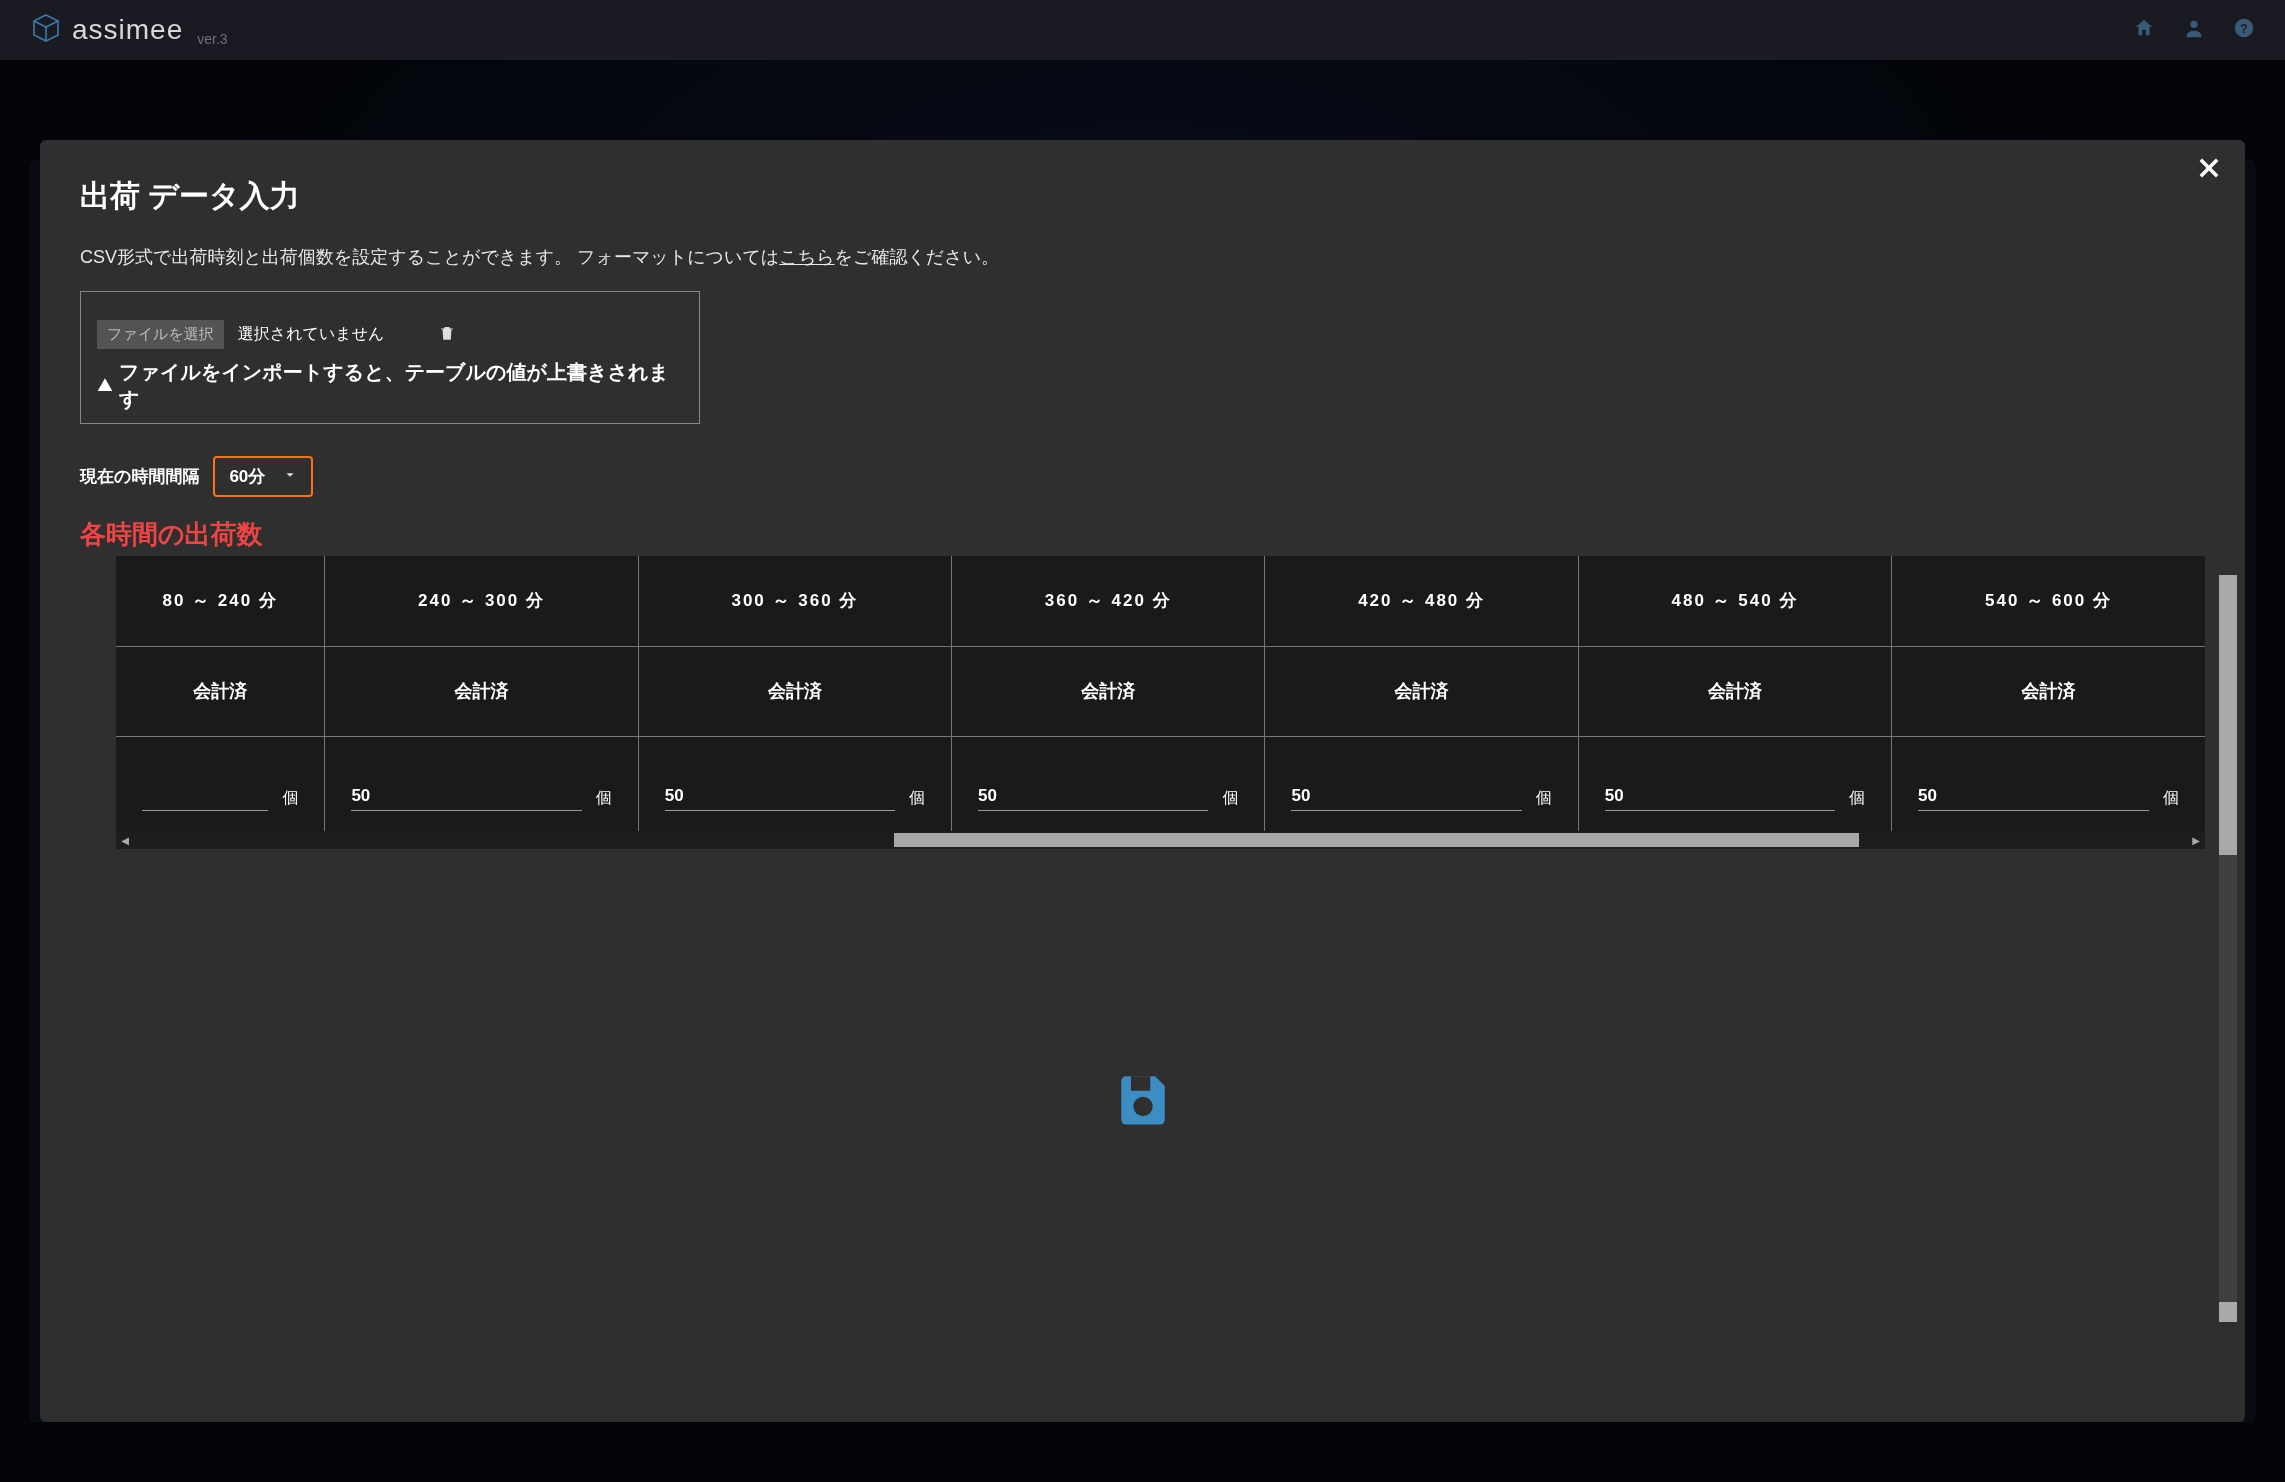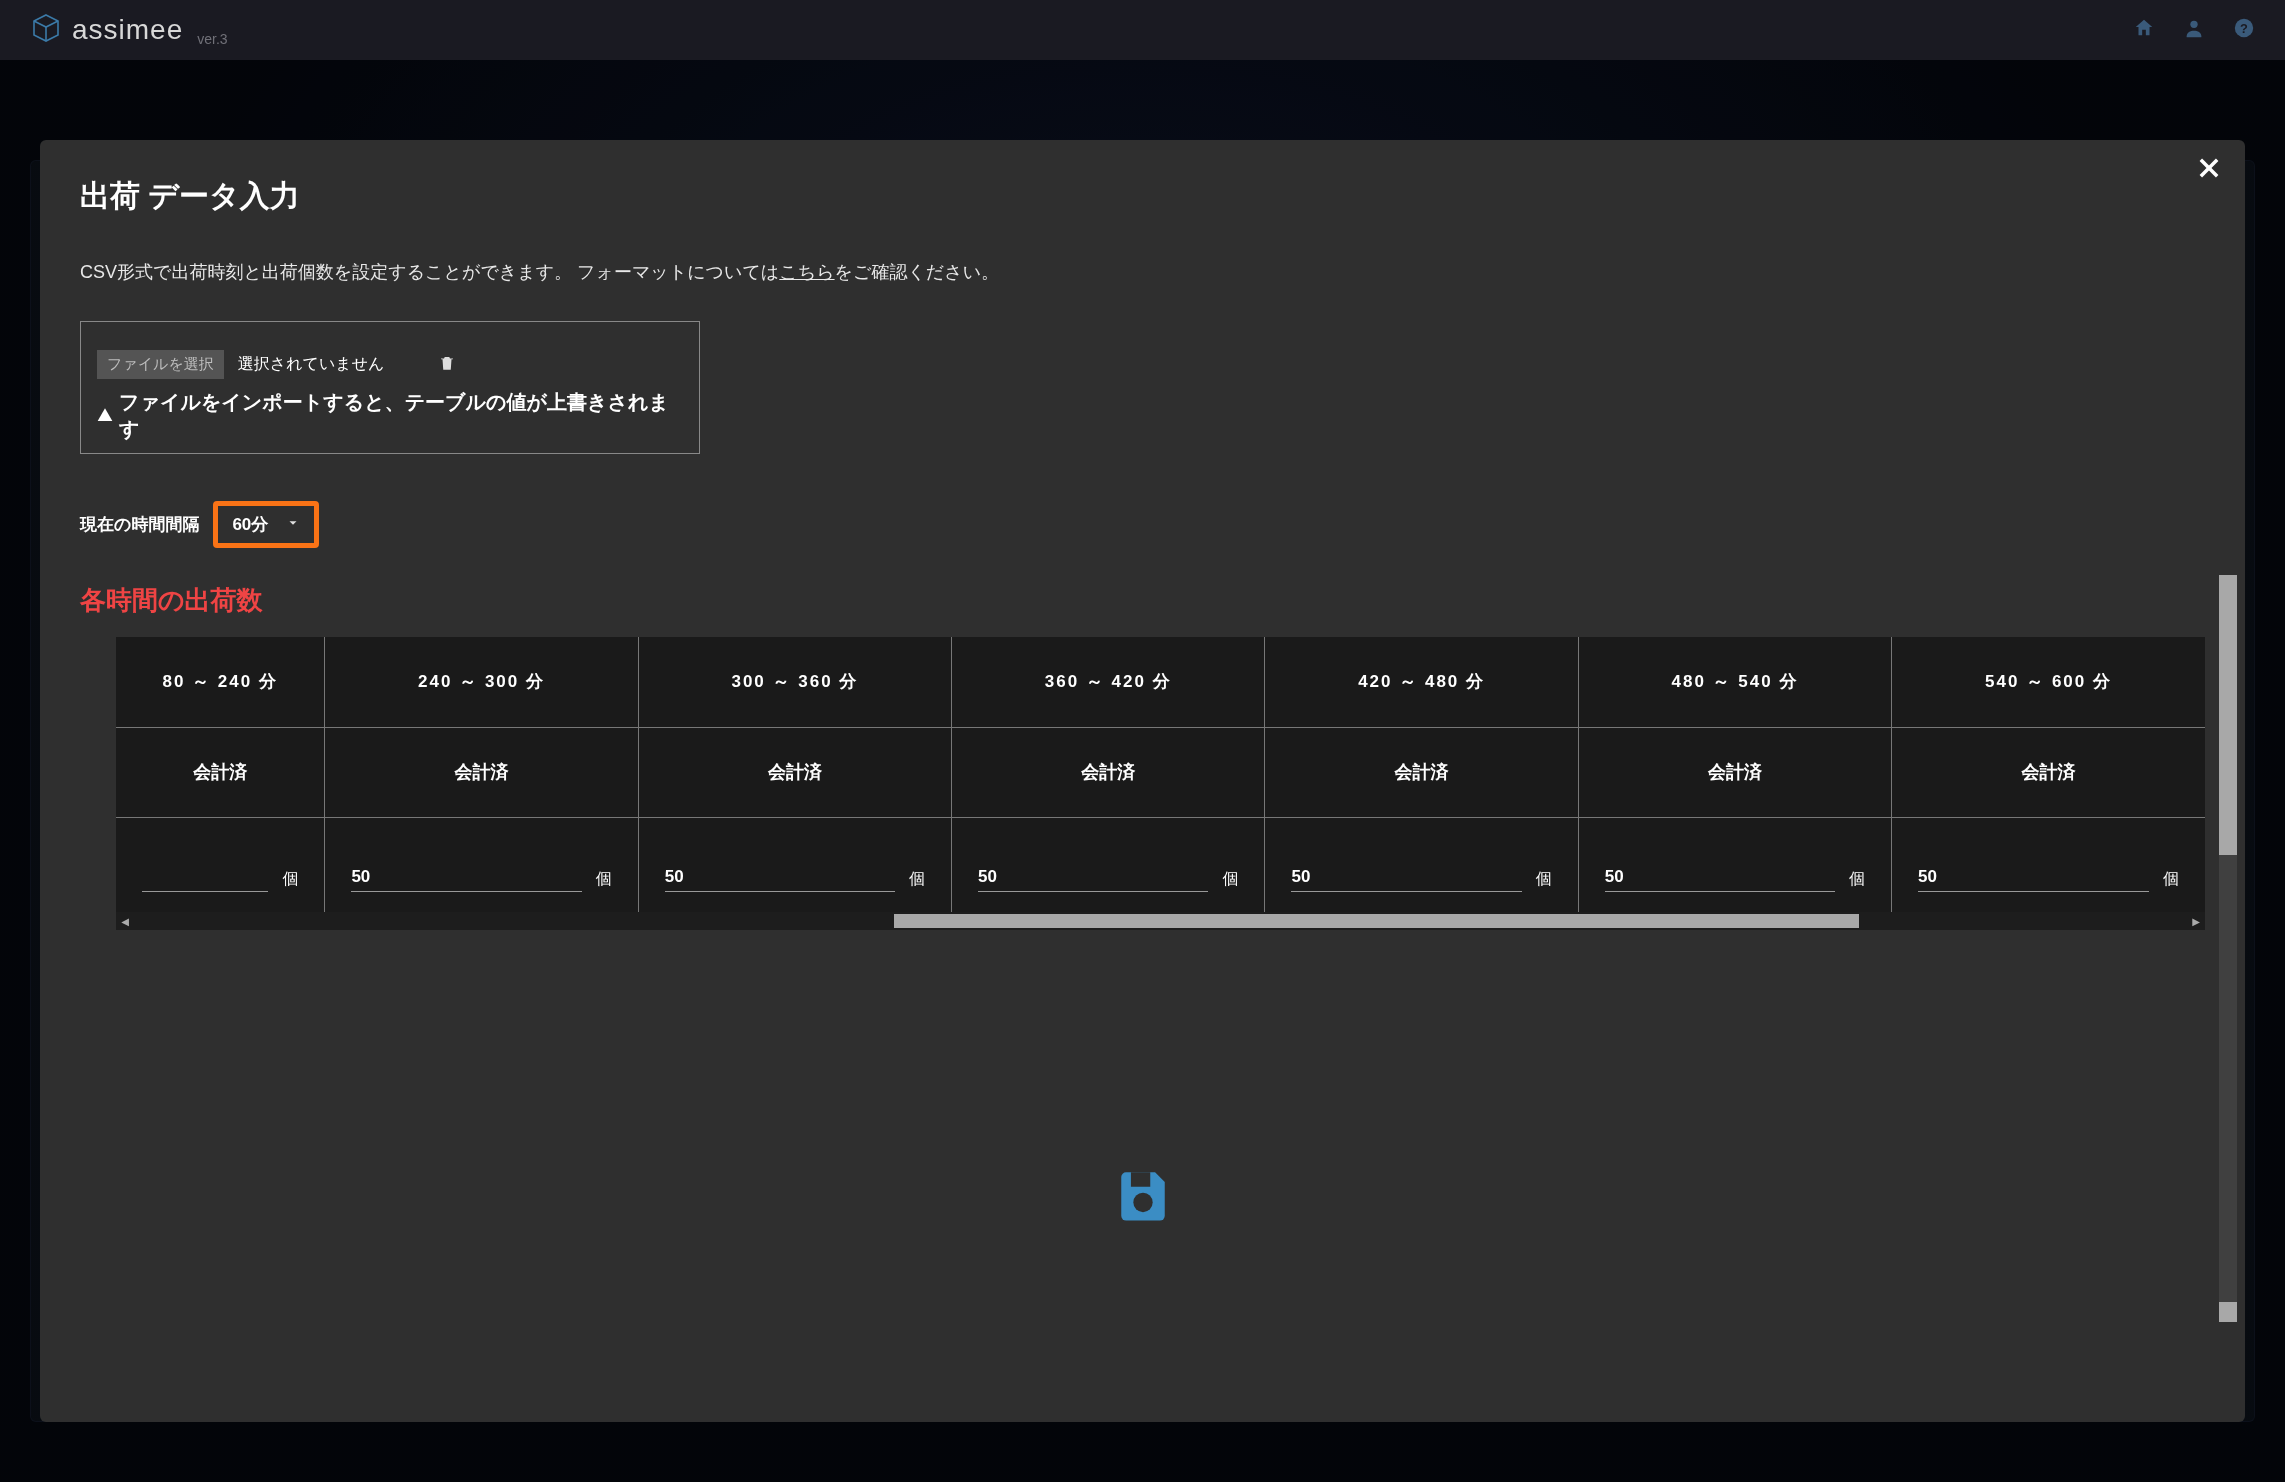--- a/index.html
+++ b/index.html
@@ -125,21 +125,20 @@
       position: absolute;
       left: 40px;
       right: 40px;
       top: 140px;
       bottom: 60px;
       background: #2f2f2f;
       border-radius: 6px;
       padding: 26px 40px 40px 40px;
       display: flex;
       flex-direction: column;
-      gap: 15px;
     }
     
     .close-btn {
       position: absolute;
       right: 22px;
       top: 14px;
       cursor: pointer;
       color: #fff;
     }
     
@@ -229,21 +228,21 @@
       margin-bottom: 20px;
     }
     
     .interval-label {
       font-size: 17px;
       font-weight: 700;
       color: #fff;
     }
     
     .select-wrap {
-      border: 5px solid #f97316;
+      border: 2px solid #f97316;
       border-radius: 4px;
       padding: 7px 14px;
       display: flex;
       align-items: center;
       gap: 18px;
       cursor: pointer;
     }
     
     .select-value {
       font-size: 17px;

